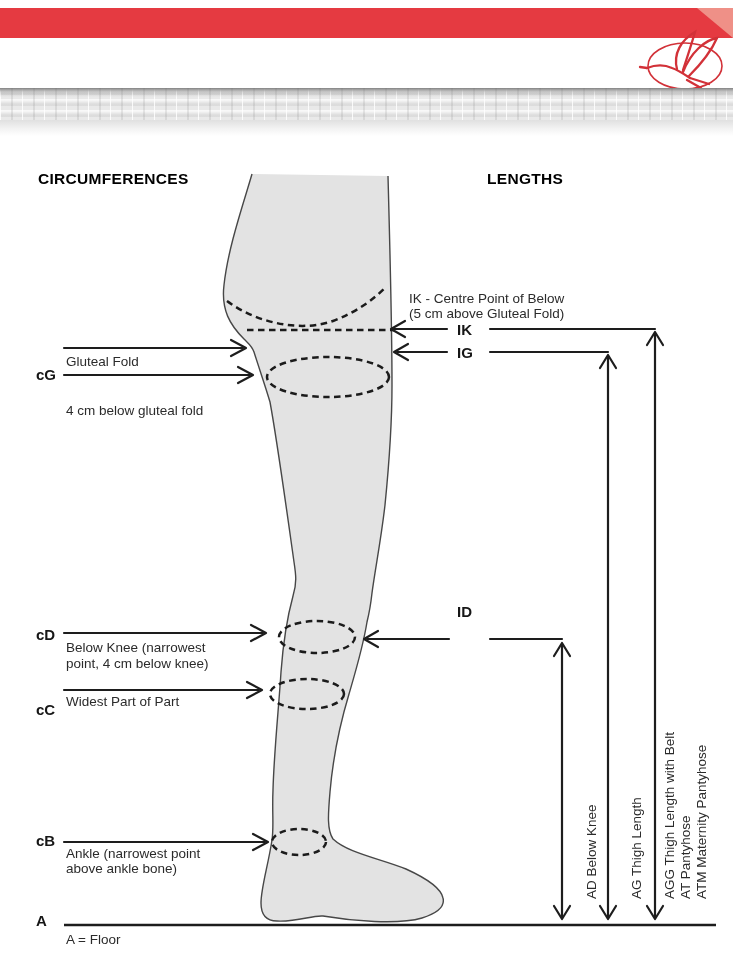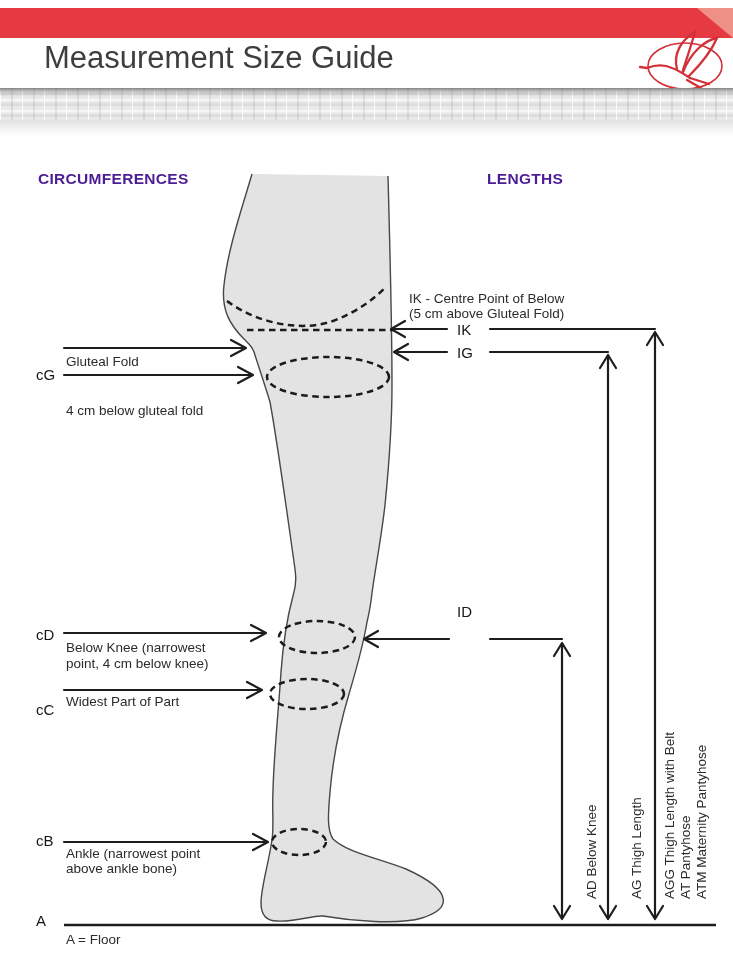--- a/index.html
+++ b/index.html
@@ -24,34 +24,33 @@
     background-image:
       linear-gradient(180deg, rgba(100,100,100,.80) 0px, rgba(120,120,120,.25) 4px, rgba(140,140,140,0) 9px),
       repeating-linear-gradient(90deg, rgba(255,255,255,.85) 0 1px, rgba(0,0,0,0) 1px 11px, rgba(110,110,110,.14) 11px 13px, rgba(0,0,0,0) 13px 22px),
       repeating-linear-gradient(180deg, rgba(255,255,255,.7) 0 1px, rgba(130,130,130,.12) 5px 7px, rgba(0,0,0,0) 7px 11px);
   }
   .band-fade {
     position:absolute; left:0; top:120px; width:733px; height:16px;
     background:linear-gradient(180deg,#e0e0e0 0%, #f3f3f3 55%, #ffffff 100%);
   }
   .lbl { position:absolute; font-size:13.5px; line-height:15.5px; color:#2b2b2b; white-space:nowrap; }
-  .code { position:absolute; font-size:15px; font-weight:normal; color:#161616; white-space:nowrap; }
-  .heading { position:absolute; font-size:15.5px; font-weight:bold; color:#4c1d95; letter-spacing:.3px; white-space:nowrap; }
+  .code { position:absolute; font-size:15px; font-weight:bold; color:#161616; white-space:nowrap; }
+  .heading { position:absolute; font-size:15.5px; font-weight:bold; color:#000000; letter-spacing:.3px; white-space:nowrap; }
   .rot { transform:rotate(-90deg); transform-origin:0 0; }
   .rot .line { line-height:16px; font-size:13.5px; color:#2b2b2b; white-space:nowrap; }
   .diagram-svg { position:absolute; left:0; top:0; }
 </style>
 </head>
 <body>
 
 <div class="page">
 
   <div class="topbar"></div>
   <div class="topbar-fold"></div>
-  <div class="title">Measurement Size Guide</div>
 
   <svg class="logo" width="90" height="70" viewBox="0 0 90 70">
     <g fill="none" stroke="#d23138" stroke-linecap="round">
       <ellipse cx="48" cy="42" rx="37" ry="23" stroke-width="1.6"></ellipse>
       <g stroke-width="2.3">
         <path d="M3 43 L10 44"></path>
         <path d="M10 44 C 18 41, 26 40, 35 44 C 41 46, 47 50, 53 54"></path>
         <path d="M40 45 C 36 30, 44 16, 58 8 C 54 22, 50 34, 46 46"></path>
         <path d="M46 48 C 54 28, 68 16, 80 14 C 74 28, 62 42, 52 52"></path>
         <path d="M53 54 L 72 60"></path>

